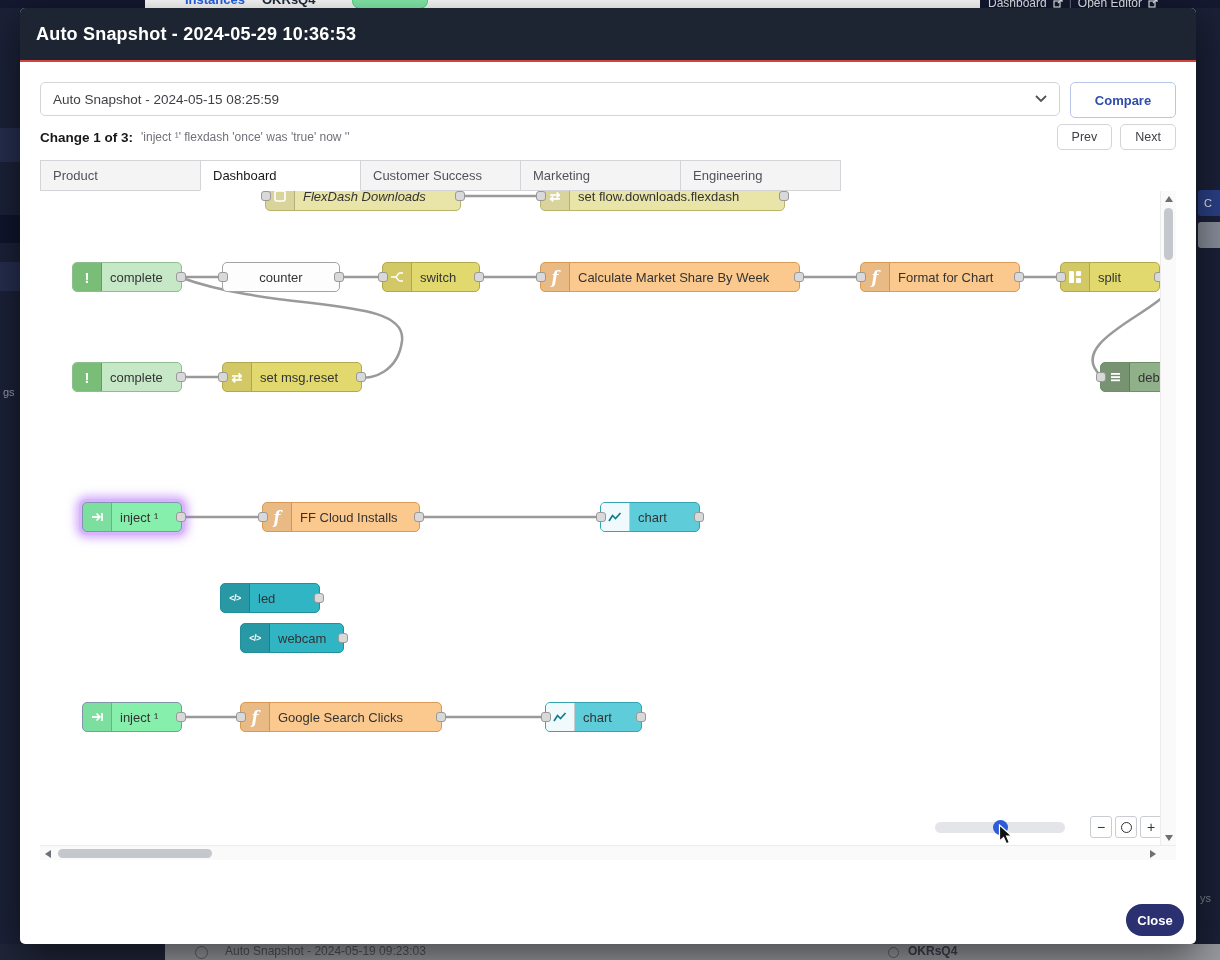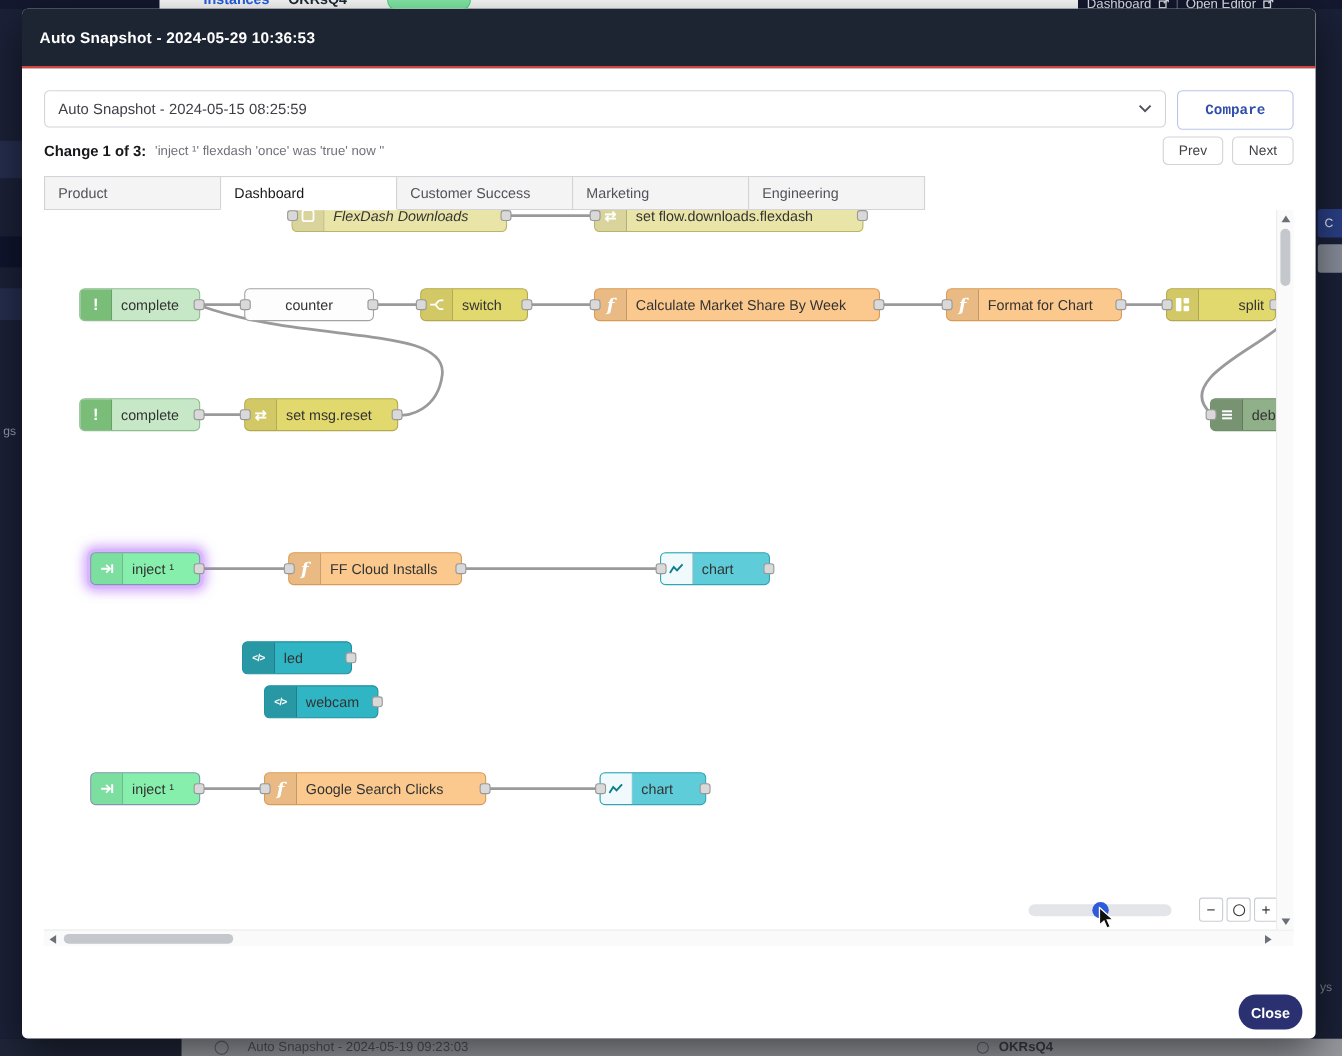--- a/index.html
+++ b/index.html
@@ -18,29 +18,29 @@
   .page-bottom{position:absolute;left:0;top:944px;width:1220px;height:34px;overflow:hidden;}
   .pb-left{position:absolute;left:0;top:0;width:165px;height:16px;background:#20263a;}
   .pb-main{position:absolute;left:165px;top:0;width:1055px;height:16px;background:#97999f;}
   .pb-text{position:absolute;top:0;font-size:12px;color:#4e525b;white-space:nowrap;}
   .circle-ic{position:absolute;box-sizing:border-box;border-radius:50%;border:1.5px solid #5c6068;}
 
   
   .modal{position:absolute;left:20px;top:8px;width:1176px;height:936px;background:#fff;border-radius:5px;
          box-shadow:0 12px 40px rgba(0,0,0,.55);overflow:hidden;}
   .modal-header{height:52px;background:#1d2533;border-bottom:2px solid #d0453f;display:flex;align-items:center;}
-  .modal-title{color:#fff;font-size:14px;font-weight:bold;padding-left:16px;letter-spacing:.2px;}
+  .modal-title{color:#fff;font-size:18px;font-weight:bold;padding-left:16px;letter-spacing:.2px;}
   .modal-body{position:relative;padding:0 20px;}
 
   .select-row{margin-top:20px;display:flex;gap:10px;}
   .select{flex:1;height:34px;border:1px solid #d4d4d8;border-radius:5px;display:flex;align-items:center;
           box-sizing:border-box;padding:0 12px;font-size:13.5px;color:#3f3f46;background:#fff;cursor:pointer;}
   .select .sel-text{flex:1;}
   .btn-outline{height:34px;border:1px solid #b9c5e8;border-radius:5px;background:#fff;color:#2f4daa;
-               font-size:13px;font-weight:bold;width:104px;display:flex;align-items:center;justify-content:center;cursor:pointer;font-family:Liberation Mono, monospace;}
+               font-size:13px;font-weight:bold;width:104px;display:flex;align-items:center;justify-content:center;cursor:pointer;}
   .change-row{margin-top:6px;height:26px;display:flex;align-items:center;justify-content:flex-end;}
   .change-label{font-size:13.5px;font-weight:bold;color:#18181b;}
   .change-desc{margin-left:8px;font-size:12px;color:#71717a;}
   .spacer{flex:1;}
   .btn-small{height:24px;padding:0 14px;border:1px solid #d4d4d8;border-radius:5px;background:#fff;color:#3f3f46;
              font-size:12.5px;display:flex;align-items:center;cursor:pointer;}
   .btn-small + .btn-small{margin-left:8px;}
 
   .tabs{margin-top:10px;display:flex;}
   .tab{width:161px;height:31px;box-sizing:border-box;border:1px solid #d4d4d8;background:#f4f4f5;color:#52525b;
@@ -274,21 +274,21 @@
 
           <div class="node c-orange" style="left:820px;top:71px;width:160px;">
             <span class="icon-region ir-mid">
               <span class="f-glyph">f</span>
             </span>
             <span class="nlabel">Format for Chart</span>
             <span class="port pl"></span>
             <span class="port pr"></span>
           </div>
 
-          <div class="node c-yellow" style="left:1020px;top:71px;width:100px;gap:28px;">
+          <div class="node c-yellow" style="left:1020px;top:71px;width:100px;">
             <span class="icon-region ir-mid">
               <svg width="14" height="14" viewBox="0 0 14 14">
                 <rect x="1" y="1" width="5" height="12" rx="1" fill="#fff"></rect>
                 <rect x="8" y="1" width="5" height="5" rx="1" fill="#fff"></rect>
                 <rect x="8" y="8" width="5" height="5" rx="1" fill="#fff"></rect>
               </svg>
             </span>
             <span class="nlabel">split</span>
             <span class="port pl"></span>
             <span class="port pr"></span>

